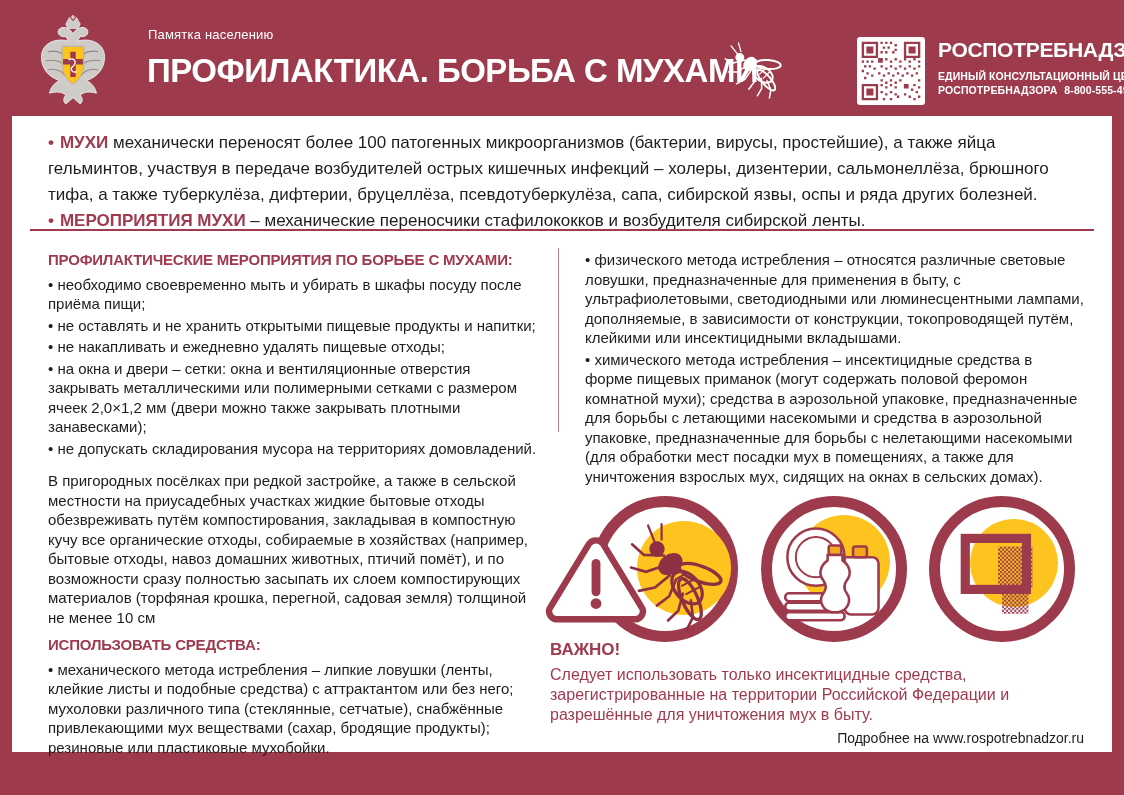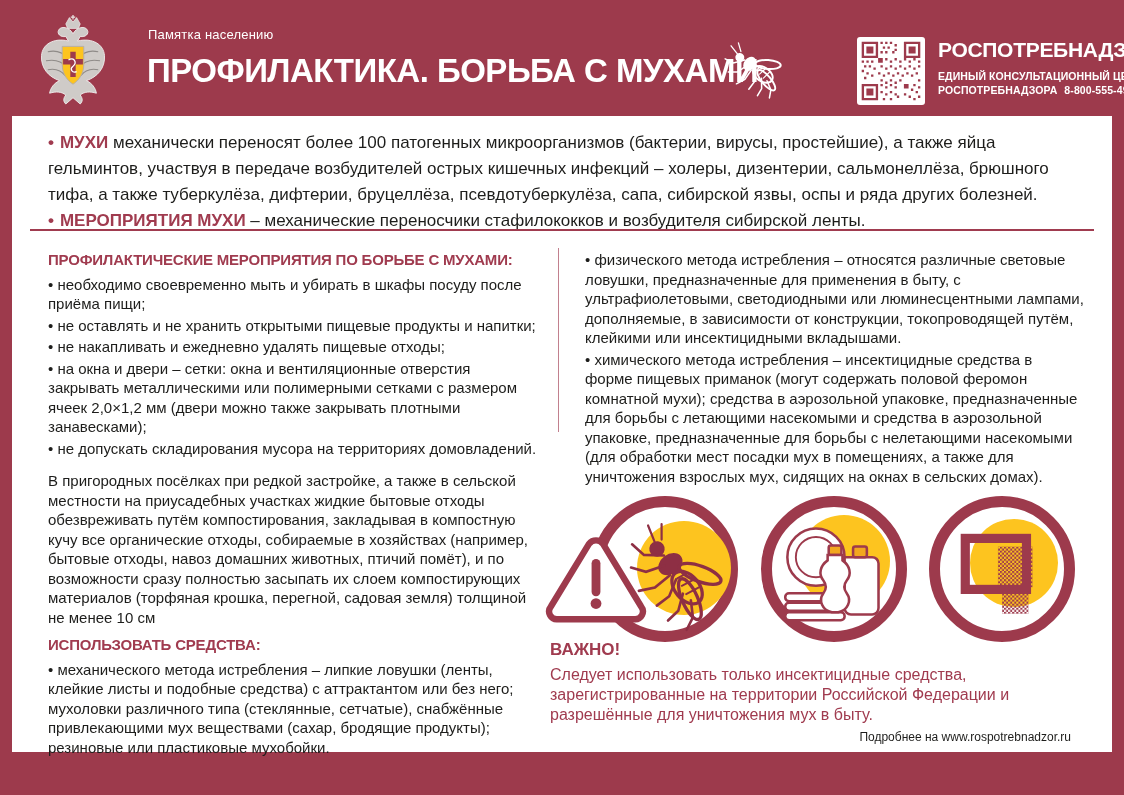--- a/index.html
+++ b/index.html
@@ -47,21 +47,21 @@
   .badge .ycircle{position:absolute;border-radius:50%;background:var(--yellow);}
   .badge svg{position:absolute;}
   .badge1{left:580px;}
   .badge2{left:749px;}
   .badge3{left:917px;}
   .warn-tri{position:absolute;left:533px;top:418px;width:102px;height:92px;z-index:3;}
   
   .important{position:absolute;left:538px;top:524px;width:548px;color:var(--accent);}
   .important .label{font-size:17px;font-weight:bold;margin:0 0 5px 0;}
   .important .text{font-size:16px;line-height:20px;margin:0;}
-  .more{position:absolute;right:41px;top:614px;font-size:12px;color:#1d1d1b;}
+  .more{position:absolute;right:28px;top:614px;font-size:14px;color:#1d1d1b;}
   svg{display:block;}
 </style>
 </head>
 <body>
 
 <div class="page">
 
   <svg width="0" height="0" style="position:absolute" aria-hidden="true">
     <defs>
       <g id="fly-shape" fill="none" stroke="currentColor" stroke-width="3" stroke-linecap="round">

